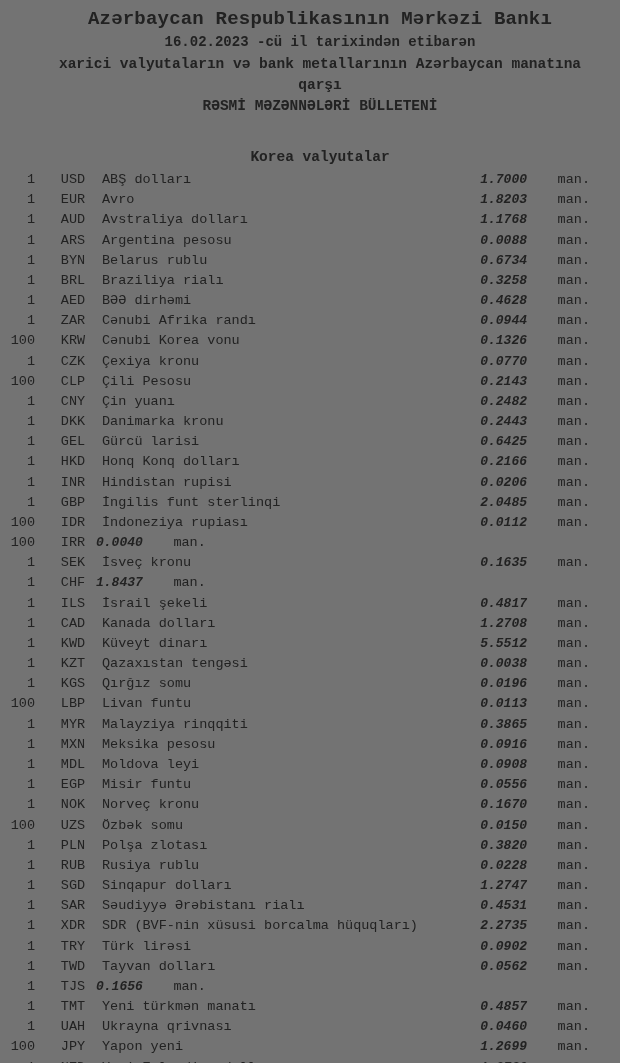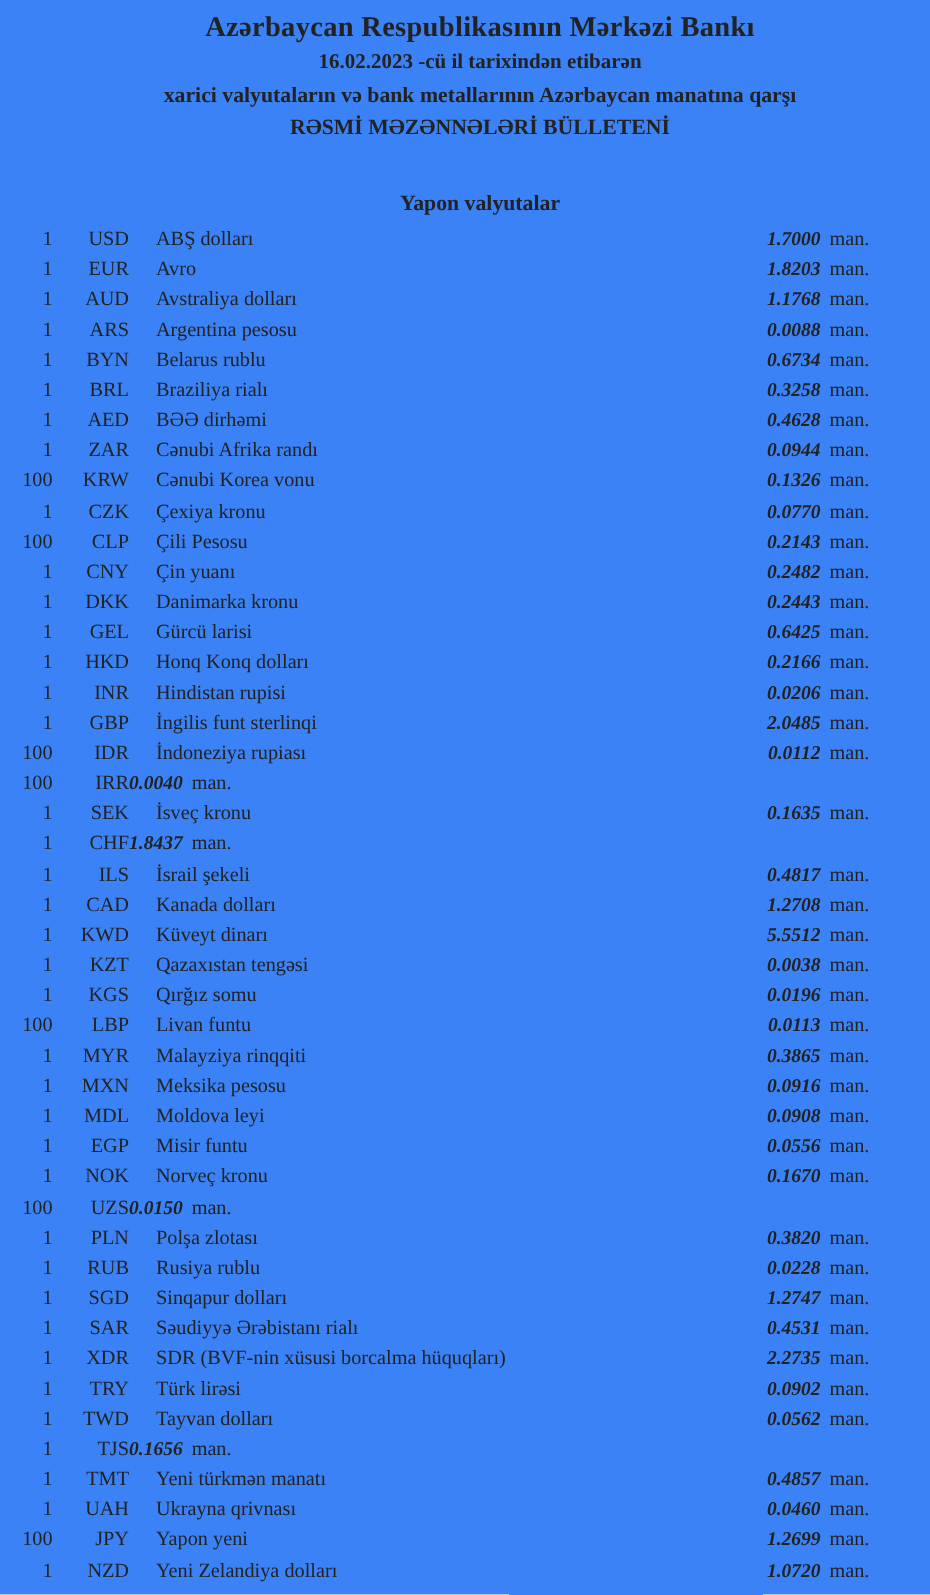--- a/index.html
+++ b/index.html
@@ -4,23 +4,23 @@
 <style>
   html, body {
     margin: 0;
     padding: 0;
     background: #ffffff;
   }
   .page {
     position: relative;
     width: 620px;
     height: 1063px;
-    background: #3b82f6;
+    background: #737373;
     color: #222222;
-    font-family: Liberation Serif, serif;
+    font-family: Liberation Mono, monospace;
     overflow: hidden;
   }
   .header {
     padding-top: 6px;
     margin-left: 40px;
     width: 560px;
     text-align: center;
   }
   .bank-title {
     font-size: 19px;
@@ -67,55 +67,55 @@
     white-space: nowrap;
   }
   .qty {
     flex: none;
     width: 35px;
     text-align: right;
   }
   .code {
     flex: none;
     width: 46px;
-    margin-left: 5px;
-    text-align: right;
+    margin-left: 15px;
+    text-align: center;
   }
   .name {
     flex: 1;
-    margin-left: 18px;
+    margin-left: 6px;
     overflow: hidden;
   }
   .rate {
     flex: none;
     text-align: right;
     font-weight: 700;
     font-style: italic;
     font-size: 13px;
   }
   .unit {
     flex: none;
     width: 37px;
-    margin-left: 6px;
-    text-align: left;
+    margin-left: 26px;
+    text-align: right;
   }
 </style>
 </head>
 <body>
 
 <div class="page">
 
   <div class="header">
     <div class="bank-title">Azərbaycan Respublikasının Mərkəzi Bankı</div>
     <div class="date-line">16.02.2023 -cü il tarixindən etibarən</div>
     <div class="subtitle-line">xarici valyutaların və bank metallarının Azərbaycan manatına qarşı</div>
     <div class="bulletin-title">RƏSMİ MƏZƏNNƏLƏRİ BÜLLETENİ</div>
   </div>
 
-  <div class="section-title">Yapon valyutalar</div>
+  <div class="section-title">Korea valyutalar</div>
 
   <div class="rates-table">
   <div class="row">
     <span class="qty">1</span>
     <span class="code">USD</span>
     <span class="name">ABŞ dolları</span>
     <span class="rate">1.7000</span>
     <span class="unit">man.</span>
   </div>
 
@@ -361,20 +361,21 @@
     <span class="qty">1</span>
     <span class="code">NOK</span>
     <span class="name">Norveç kronu</span>
     <span class="rate">0.1670</span>
     <span class="unit">man.</span>
   </div>
 
   <div class="row">
     <span class="qty">100</span>
     <span class="code">UZS</span>
+    <span class="name">Özbək somu</span>
     <span class="rate">0.0150</span>
     <span class="unit">man.</span>
   </div>
 
   <div class="row">
     <span class="qty">1</span>
     <span class="code">PLN</span>
     <span class="name">Polşa zlotası</span>
     <span class="rate">0.3820</span>
     <span class="unit">man.</span>

